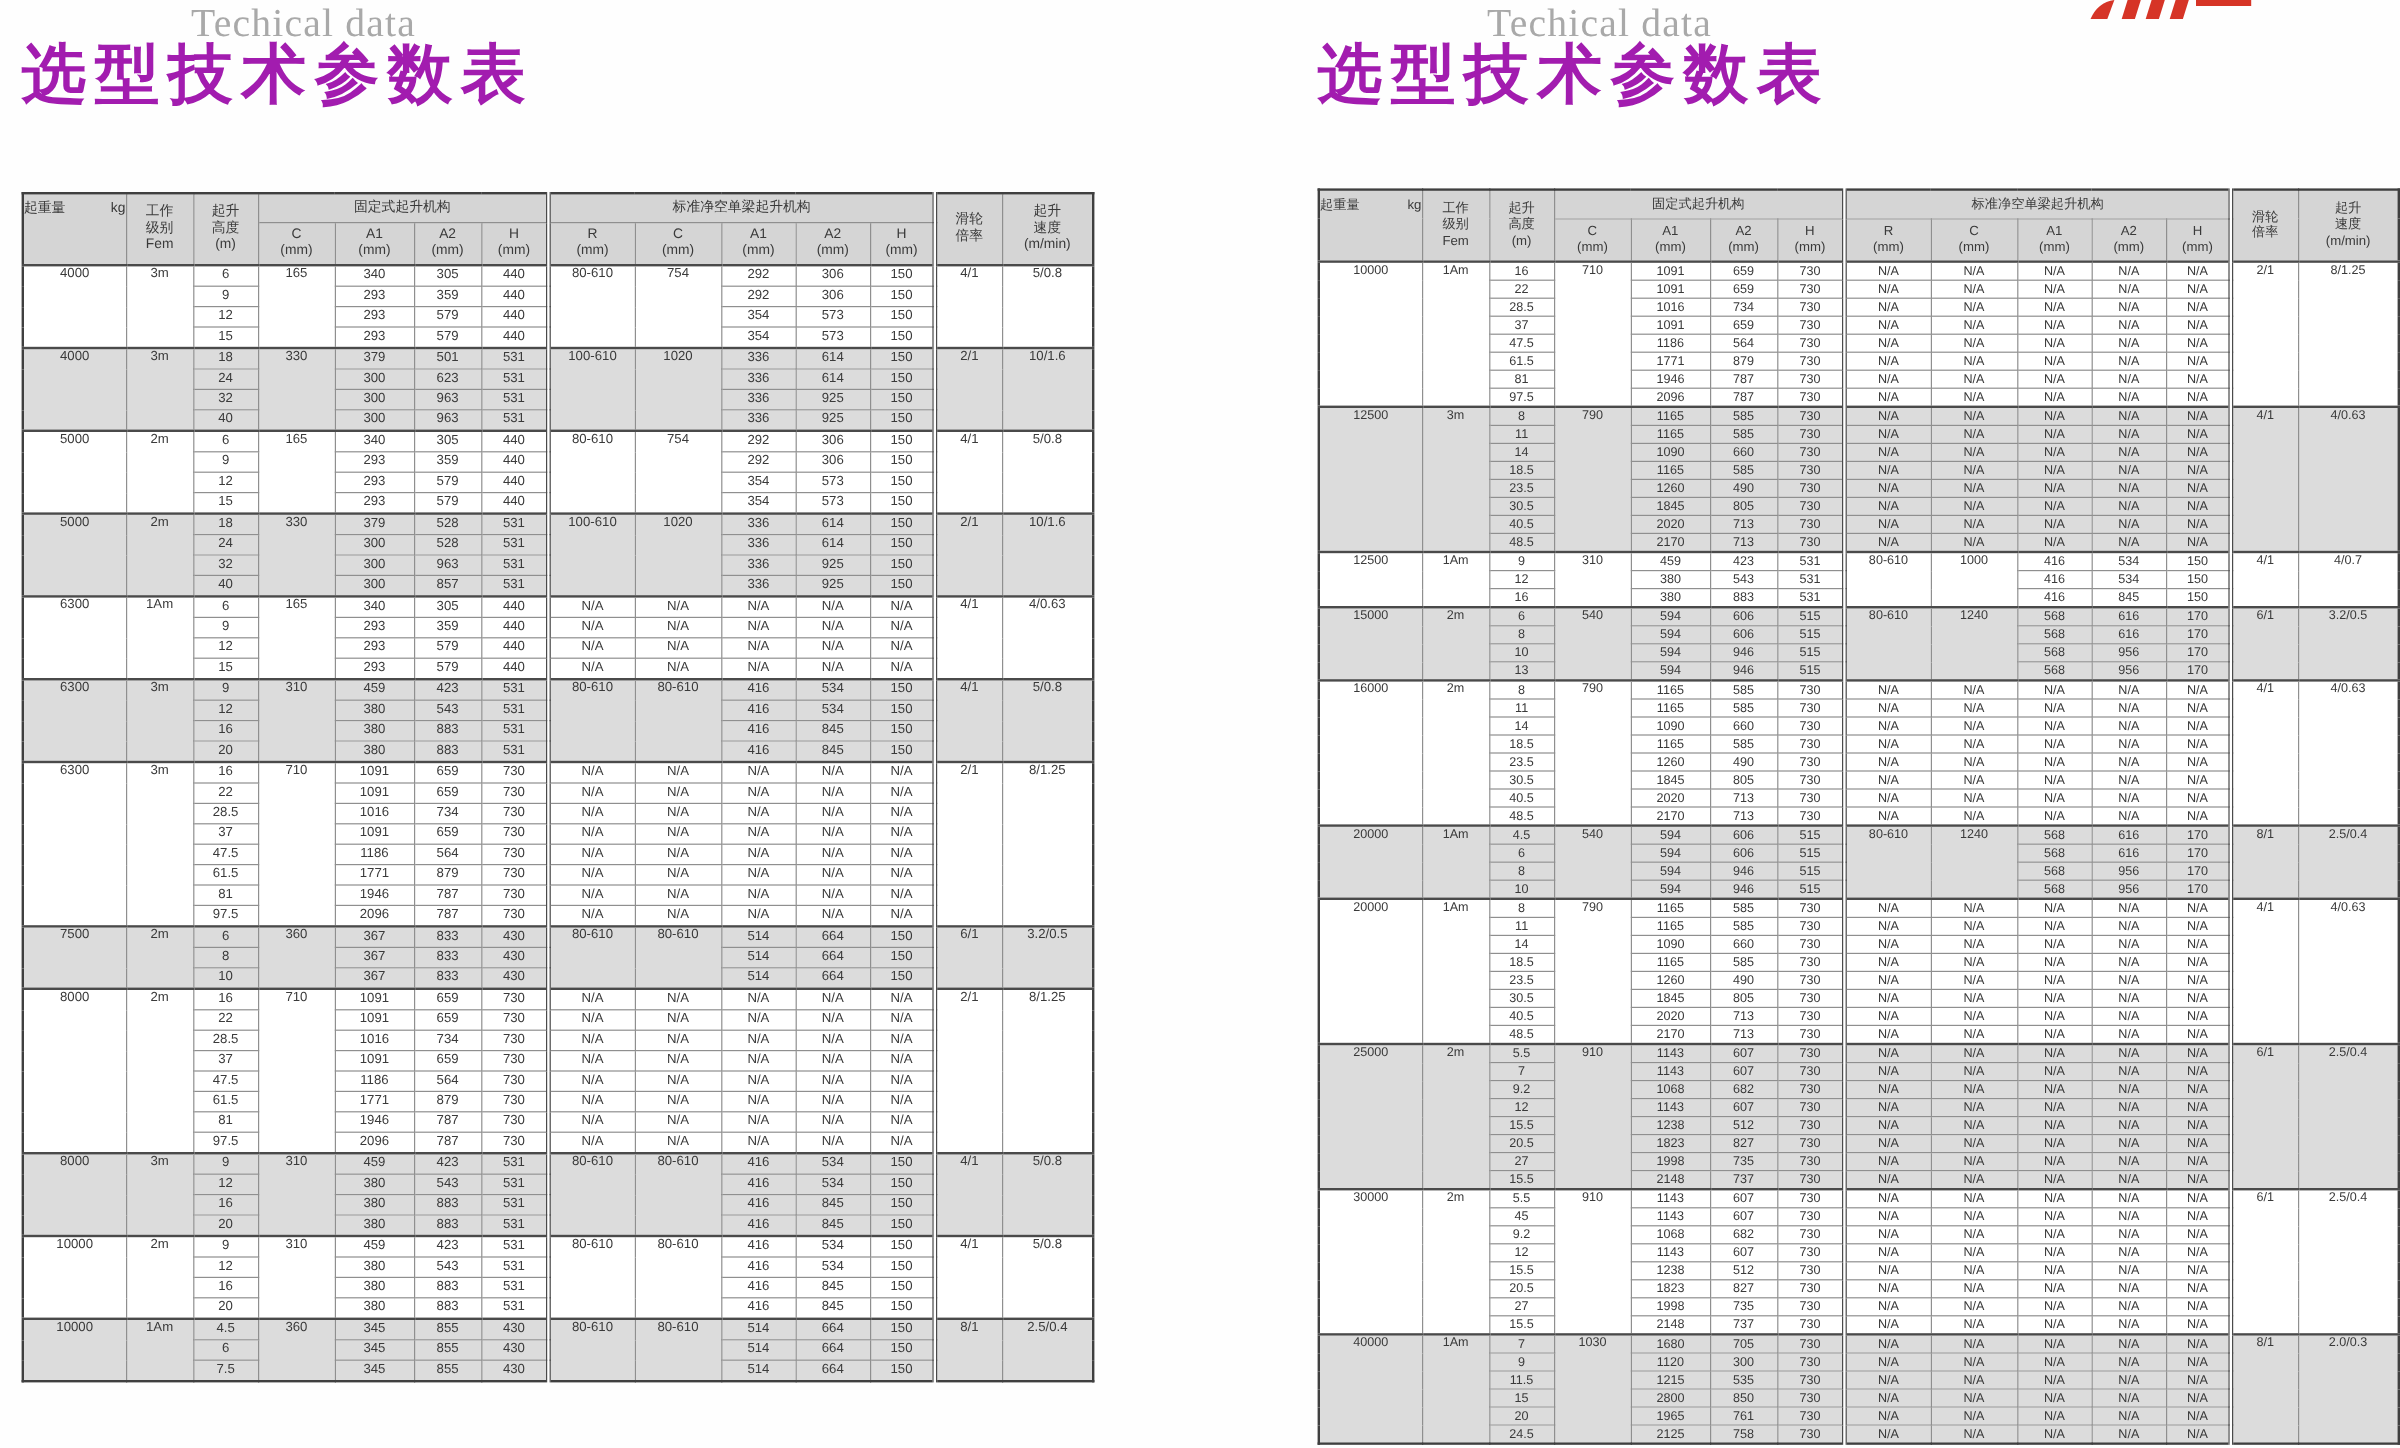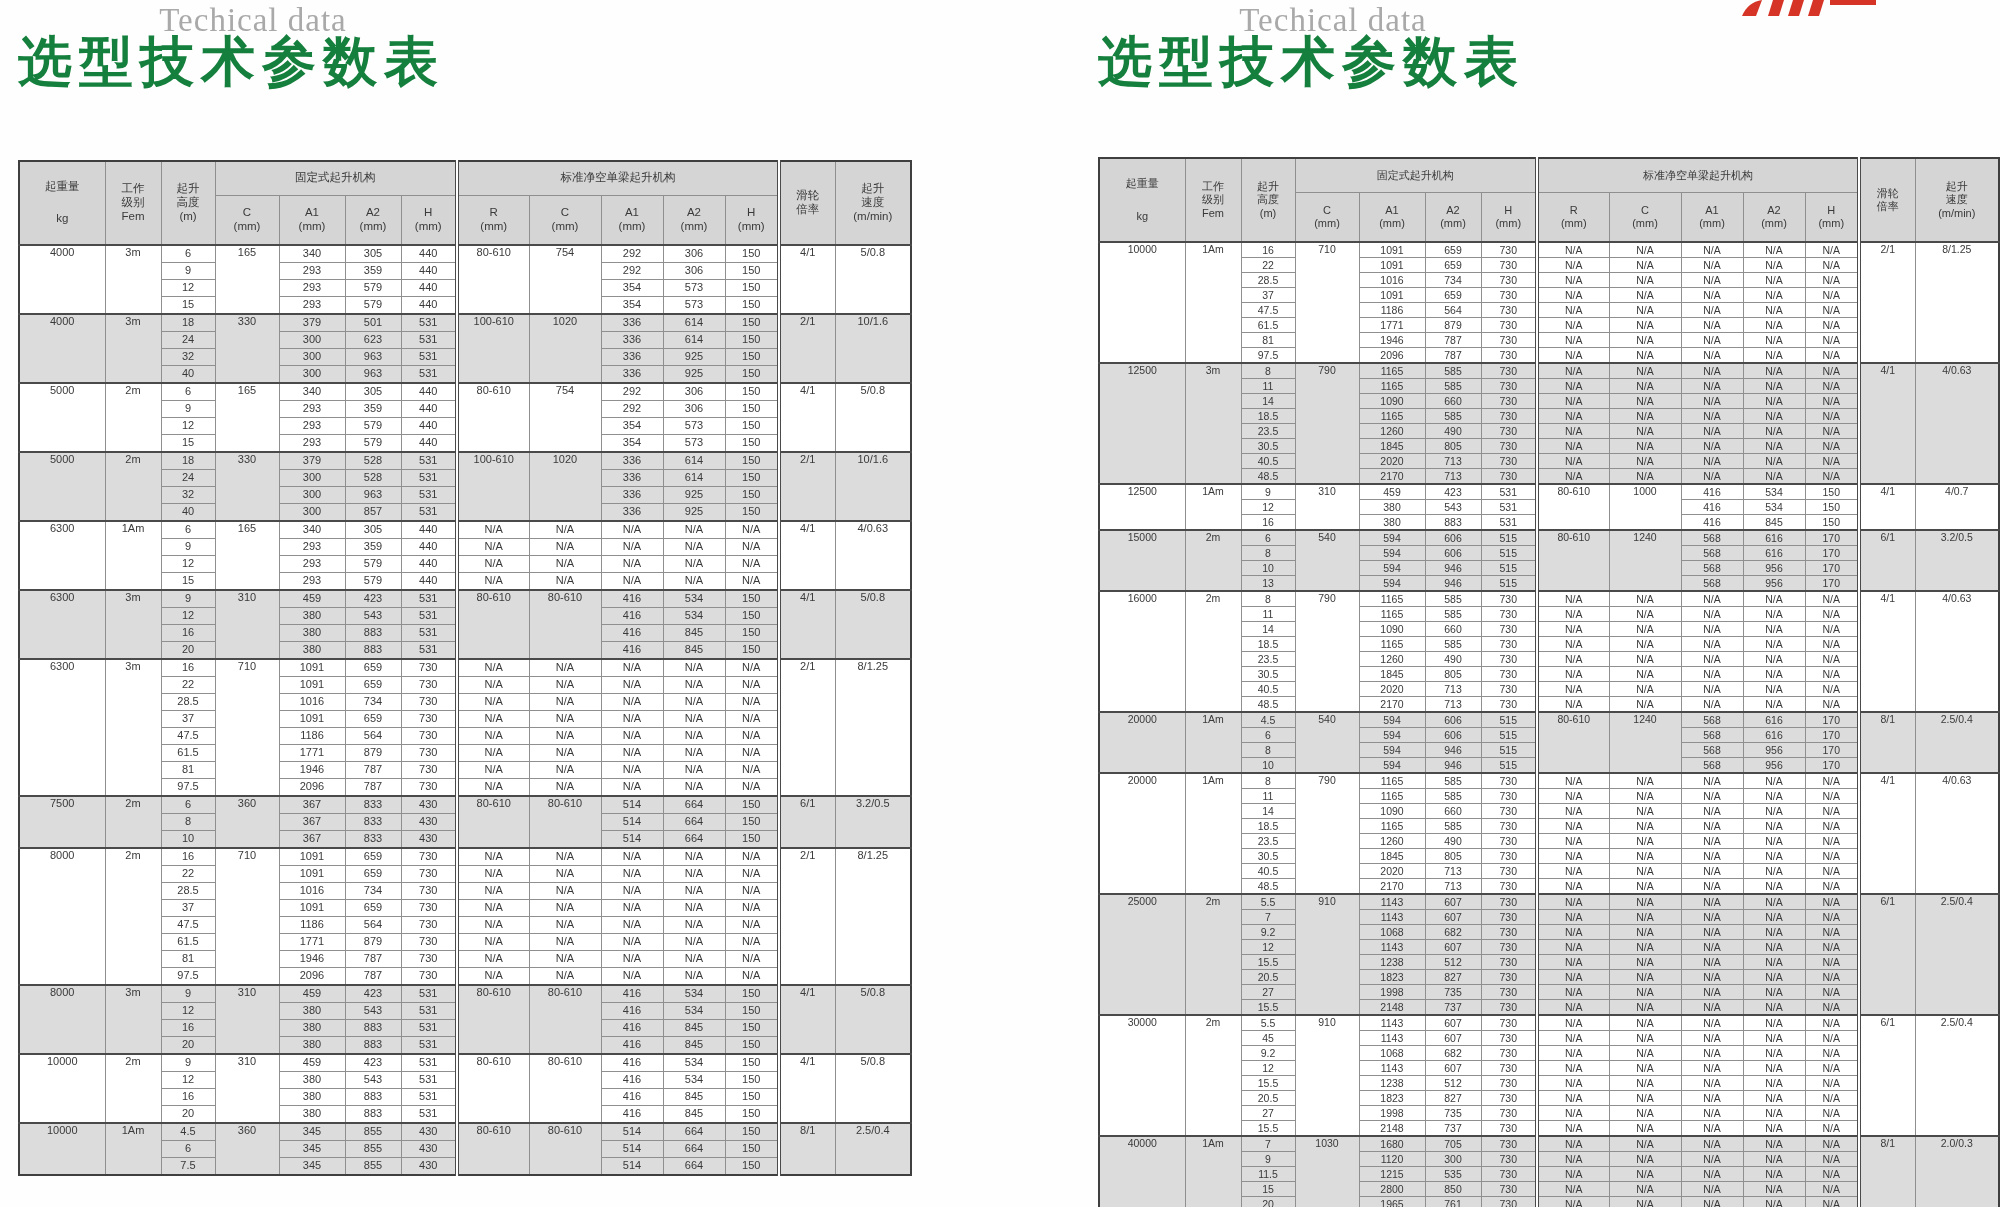--- a/index.html
+++ b/index.html
@@ -10,21 +10,21 @@
   }
   .panel{position:absolute;top:0;height:1207px;}
   #panel-left{left:18px;width:892px;}
   #panel-right{left:1098px;width:900px;}
   .subtitle{
     position:absolute;top:2px;left:0;width:470px;text-align:center;
     font-size:33px;color:#a9a9a9;letter-spacing:1px;font-family:Liberation Serif, serif;
   }
   .cn-title{
     position:absolute;top:26px;left:0;white-space:nowrap;
-    font-size:54px;font-weight:bold;color:#15803d;letter-spacing:7px;
+    font-size:54px;font-weight:bold;color:#a21caf;letter-spacing:7px;
   }
   .table-host{position:absolute;left:0;}
   #panel-left .table-host{top:160px;}
   #panel-right .table-host{top:157px;}
 
   table.data-table{border-collapse:collapse;table-layout:fixed;background:#fff;border:2px solid #3f3f3f;}
   .data-table th,.data-table td{
     border:1px solid #8f8f8f;text-align:center;color:#3a3a3a;
     padding:0;overflow:hidden;white-space:pre-line;
   }
@@ -32,21 +32,21 @@
   #panel-left  .data-table td{height:16px;font-size:11px;line-height:1.05;}
   #panel-left  .data-table th{font-size:11.5px;line-height:1.2;}
   #panel-right .data-table td{height:14px;font-size:10.5px;line-height:1.0;}
   #panel-right .data-table th{font-size:11px;line-height:1.2;}
   .data-table thead tr.hrow1 th{height:20px;}
   .data-table thead tr.hrow2 th{height:30px;}
   .data-table tr.group-start td{border-top:2px solid #4a4a4a;}
   .data-table td.dbl,.data-table th.dbl{border-left:4px double #4a4a4a;}
   .data-table tr.shaded td{background:#dcdcdc;}
   .data-table td.top{vertical-align:top;padding-top:1px;}
-  .vspread{display:flex;flex-direction:column;justify-content:space-between;height:46px;padding:18px 0;}
+  .vspread{display:flex;justify-content:space-between;height:46px;padding:6px 0;}
   .logo{position:absolute;left:1740px;top:0;width:140px;height:16px;overflow:hidden;}
 </style>
 </head>
 <body>
 
 <div class="panel" id="panel-left">
   <div class="subtitle">Techical data</div>
   <div class="cn-title">选型技术参数表</div>
   <div class="table-host" id="host-left">
       <table class="data-table" style="width: 892px;">

